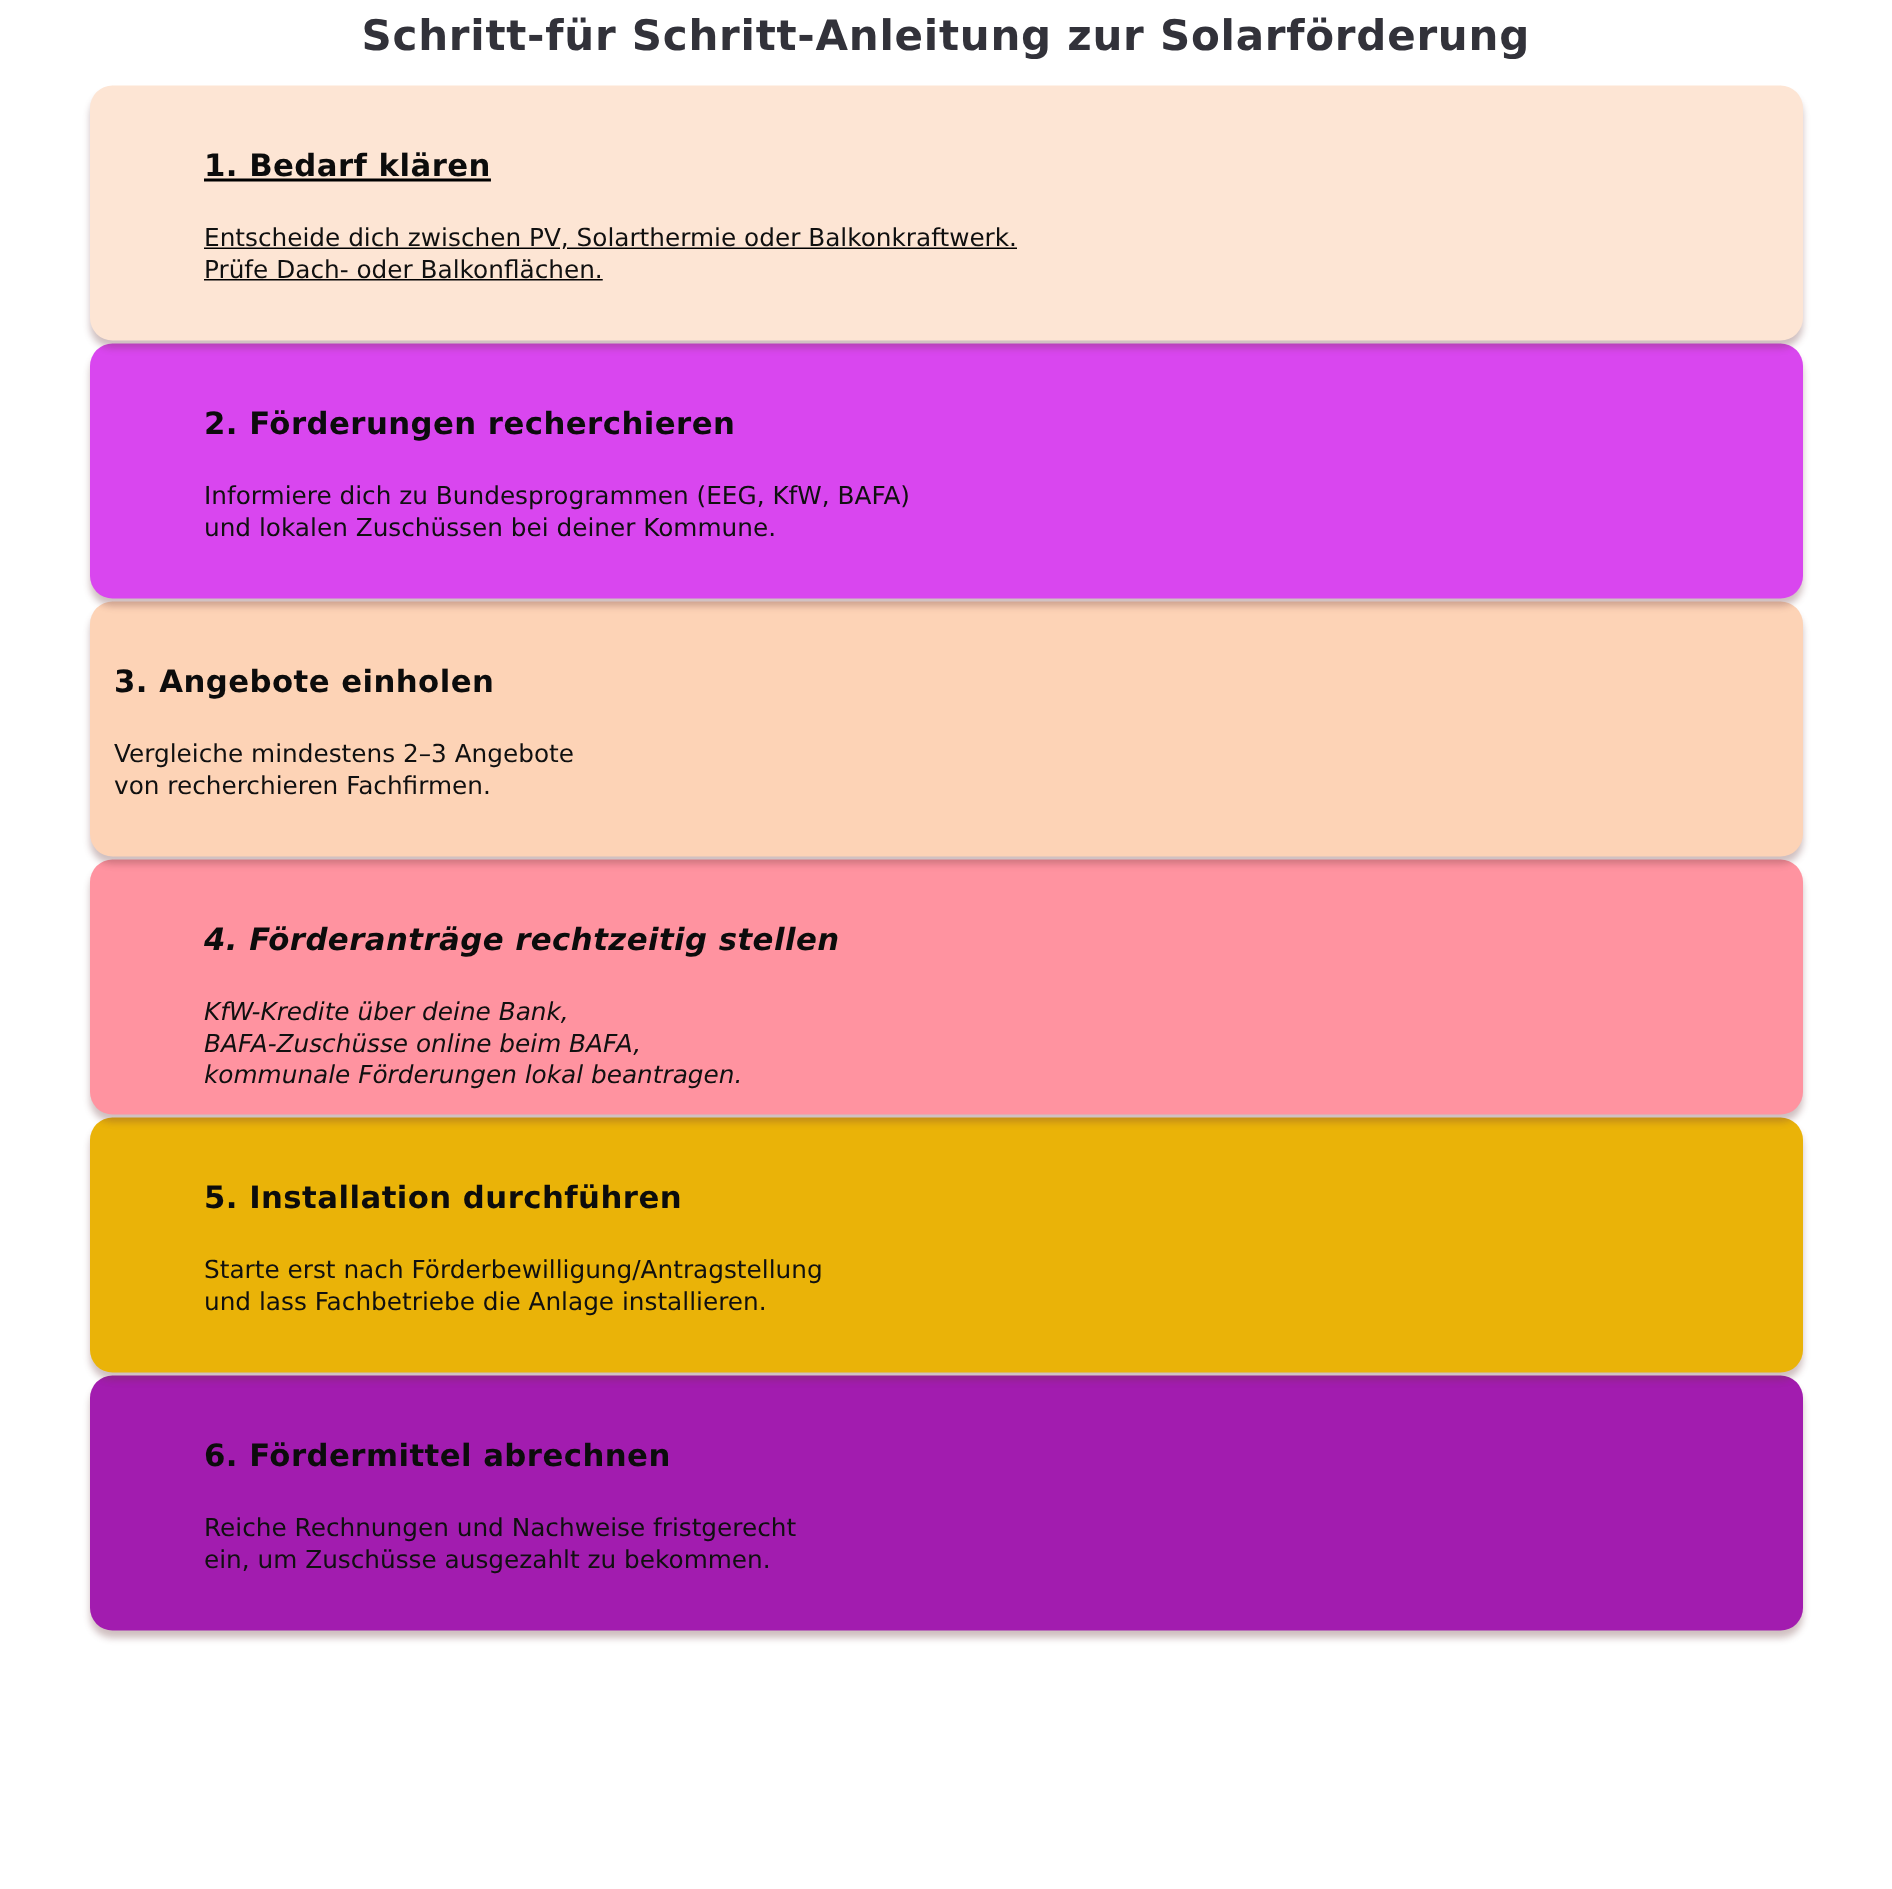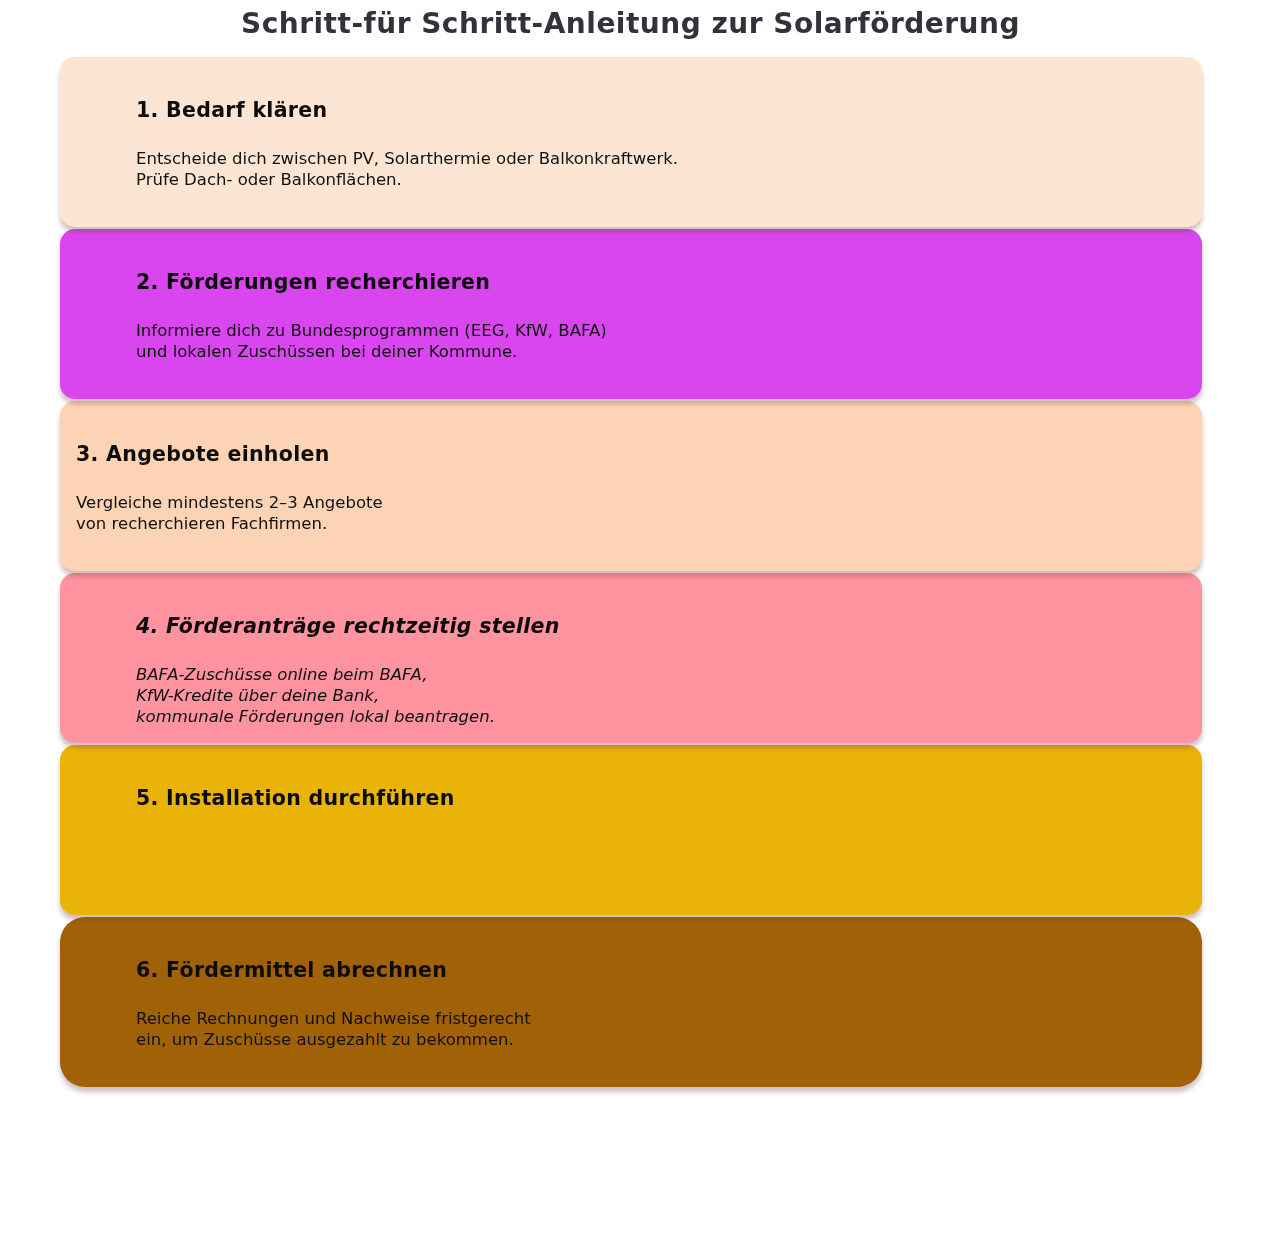--- a/index.html
+++ b/index.html
@@ -29,21 +29,21 @@
   .card {
     position: relative;
     box-sizing: border-box;
     height: 170px;
     margin-bottom: 2px;
     border-radius: 15px;
     padding: 41px 40px 0 76px;
     box-shadow: 0 5px 5px rgba(110, 60, 65, 0.33);
   }
   
-  .card:nth-child(1) { z-index: 6; }
+  .card:nth-child(1) { z-index: 6; text-decoration: underline; }
   .card:nth-child(2) { z-index: 5; }
   .card:nth-child(3) { z-index: 4; }
   .card:nth-child(4) { z-index: 3; font-style: italic; }
   .card:nth-child(5) { z-index: 2; }
   .card:nth-child(6) { z-index: 1; }
   .card h2 {
     margin: 0;
     font-size: 20.5px;
     line-height: 24px;
     font-weight: bold;
@@ -85,31 +85,35 @@
     <h2>3. Angebote einholen</h2>
     <p class="body">
       <span>Vergleiche mindestens 2–3 Angebote</span>
       <span>von recherchieren Fachfirmen.</span>
     </p>
   </section>
 
   <section class="card" style="background-color: rgb(255, 147, 160);">
     <h2>4. Förderanträge rechtzeitig stellen</h2>
     <p class="body">
+      <span>KfW-Kredite über deine Bank,</span>
       <span>BAFA-Zuschüsse online beim BAFA,</span>
-      <span>KfW-Kredite über deine Bank,</span>
       <span>kommunale Förderungen lokal beantragen.</span>
     </p>
   </section>
 
   <section class="card" style="background-color: #eab308;">
     <h2>5. Installation durchführen</h2>
+    <p class="body">
+      <span>Starte erst nach Förderbewilligung/Antragstellung</span>
+      <span>und lass Fachbetriebe die Anlage installieren.</span>
+    </p>
   </section>
 
-  <section class="card" style="background-color: #a16207; border-radius: 25px;">
+  <section class="card" style="background-color: #a21caf;">
     <h2>6. Fördermittel abrechnen</h2>
     <p class="body">
       <span>Reiche Rechnungen und Nachweise fristgerecht</span>
       <span>ein, um Zuschüsse ausgezahlt zu bekommen.</span>
     </p>
   </section>
 
 </div>
 
 </body></html>

